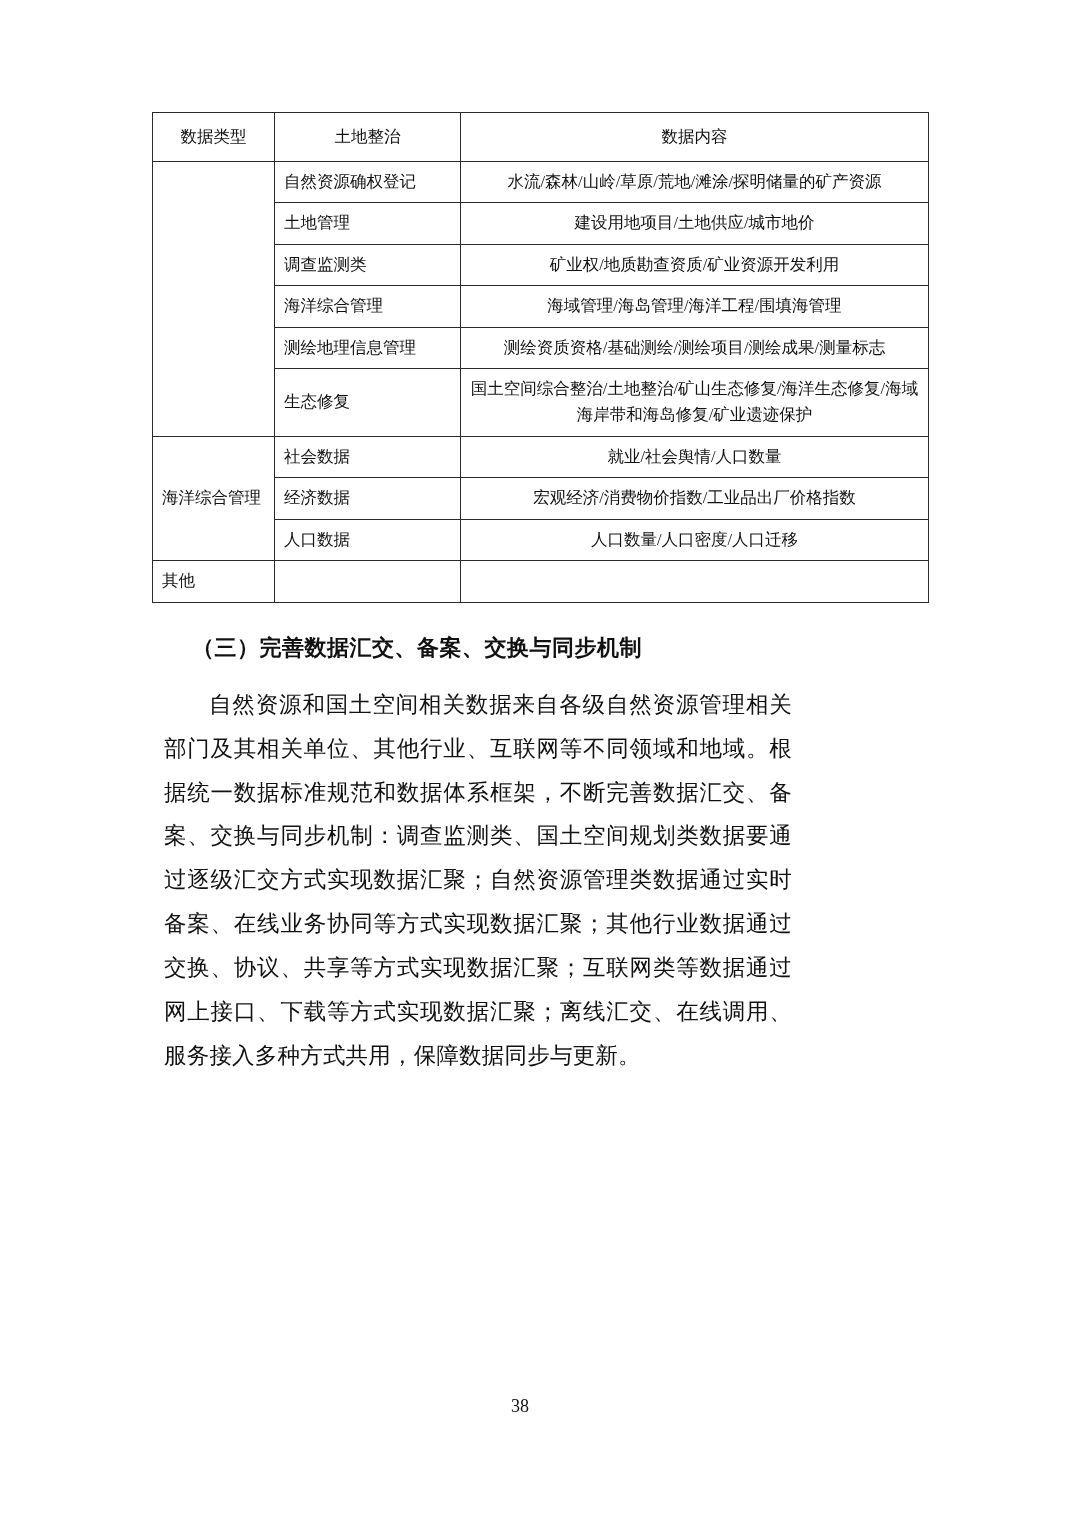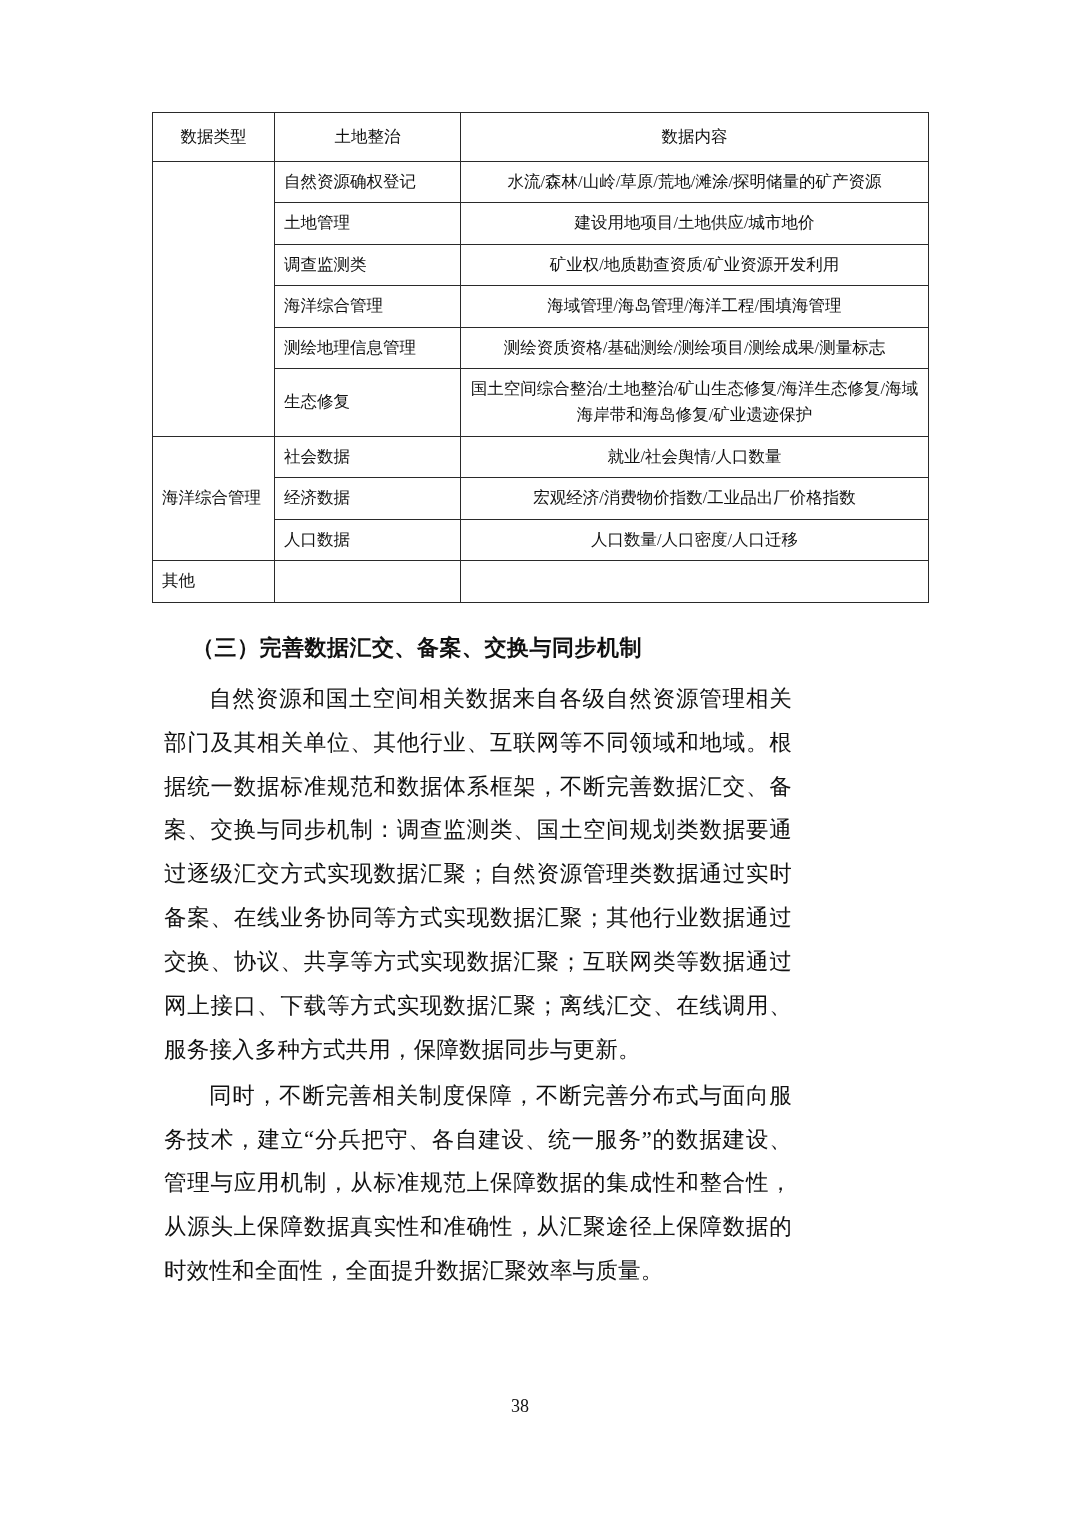--- a/index.html
+++ b/index.html
@@ -64,21 +64,21 @@
     padding-left: 12px;
     text-align: center;
   }
 
   
   .section-heading {
     font-family: "DejaVu Sans", "Liberation Sans", sans-serif;
     font-weight: bold;
     font-size: 22px;
     letter-spacing: 0.5px;
-    margin: 30px 0 14px 0;
+    margin: 30px 0 20px 0;
     padding-left: 40px;
     color: #111;
   }
 
   
   p.body-para {
     font-size: 22.5px;
     line-height: 1.95;
     text-align: justify;
     text-justify: inter-ideograph;
@@ -162,17 +162,16 @@
         <td class="type-cell">其他</td>
         <td class="cat-cell"></td>
         <td class="cont-cell"></td>
       </tr>
     </tbody>
   </table>
 
   <h2 class="section-heading">（三）完善数据汇交、备案、交换与同步机制</h2>
 
   <p class="body-para">自然资源和国土空间相关数据来自各级自然资源管理相关部门及其相关单位、其他行业、互联网等不同领域和地域。根据统一数据标准规范和数据体系框架，不断完善数据汇交、备案、交换与同步机制：调查监测类、国土空间规划类数据要通过逐级汇交方式实现数据汇聚；自然资源管理类数据通过实时备案、在线业务协同等方式实现数据汇聚；其他行业数据通过交换、协议、共享等方式实现数据汇聚；互联网类等数据通过网上接口、下载等方式实现数据汇聚；离线汇交、在线调用、服务接入多种方式共用，保障数据同步与更新。</p>
-  <p class="body-para">同时，不断完善相关制度保障，不断完善分布式与面向服务技术，建立“分兵把守、各自建设、统一服务”的数据建设、管理与应用机制，从标准规范上保障数据的集成性和整合性，从源头上保障数据真实性和准确性，从汇聚途径上保障数据的时效性和全面性，全面提升数据汇聚效率与质量。</p>
 
 </div>
 
 <div class="page-number">38</div>
 
 </body></html>

